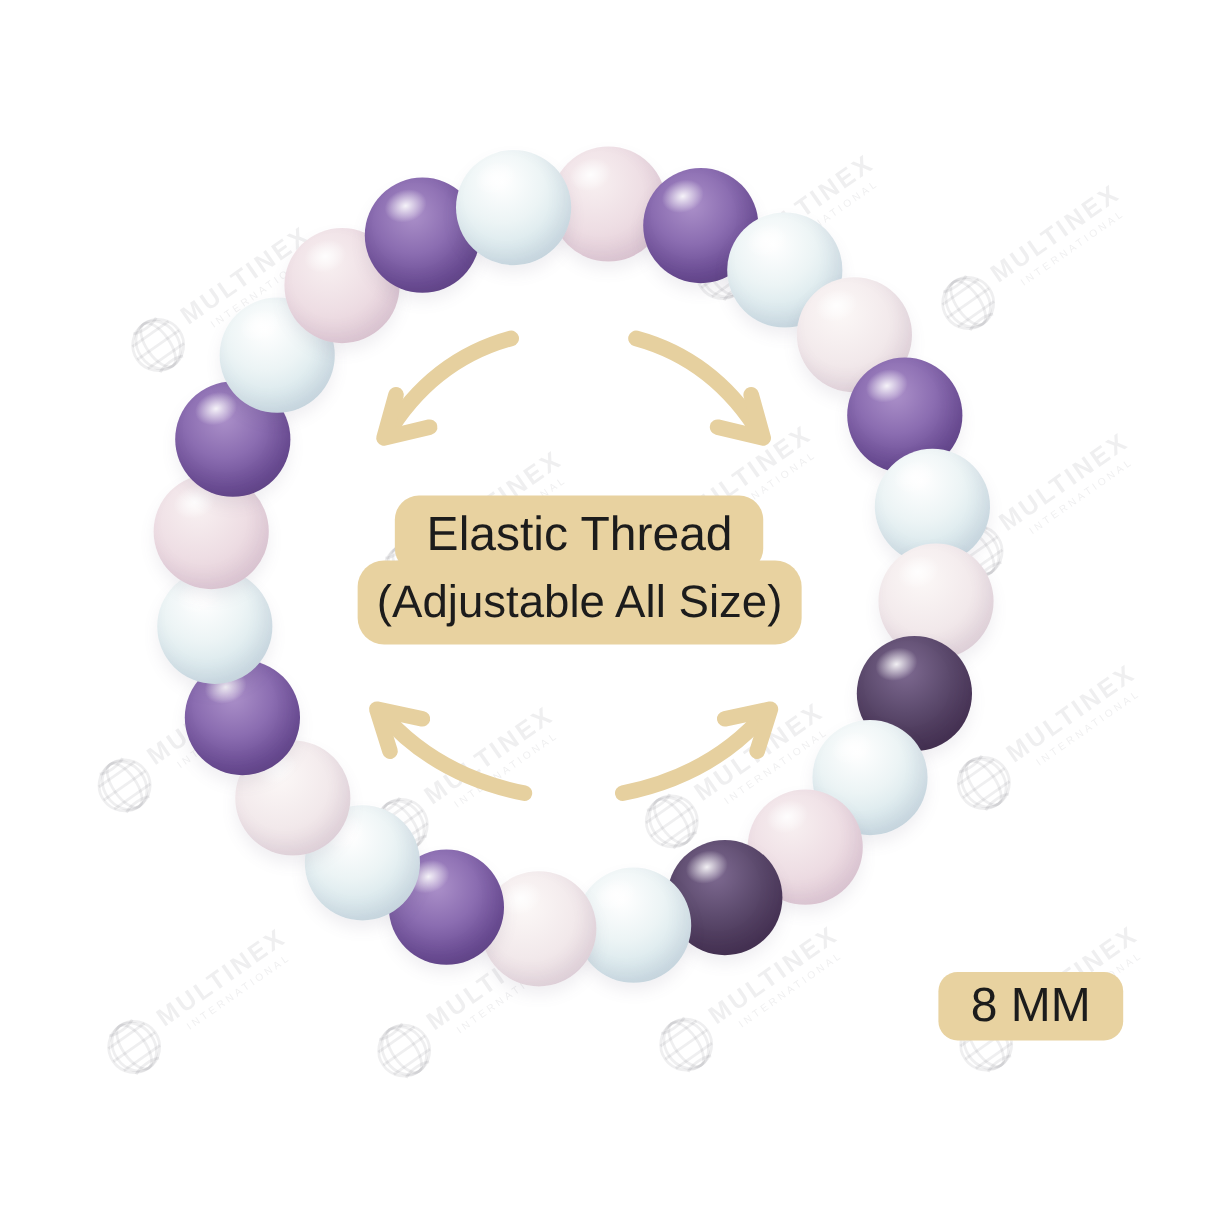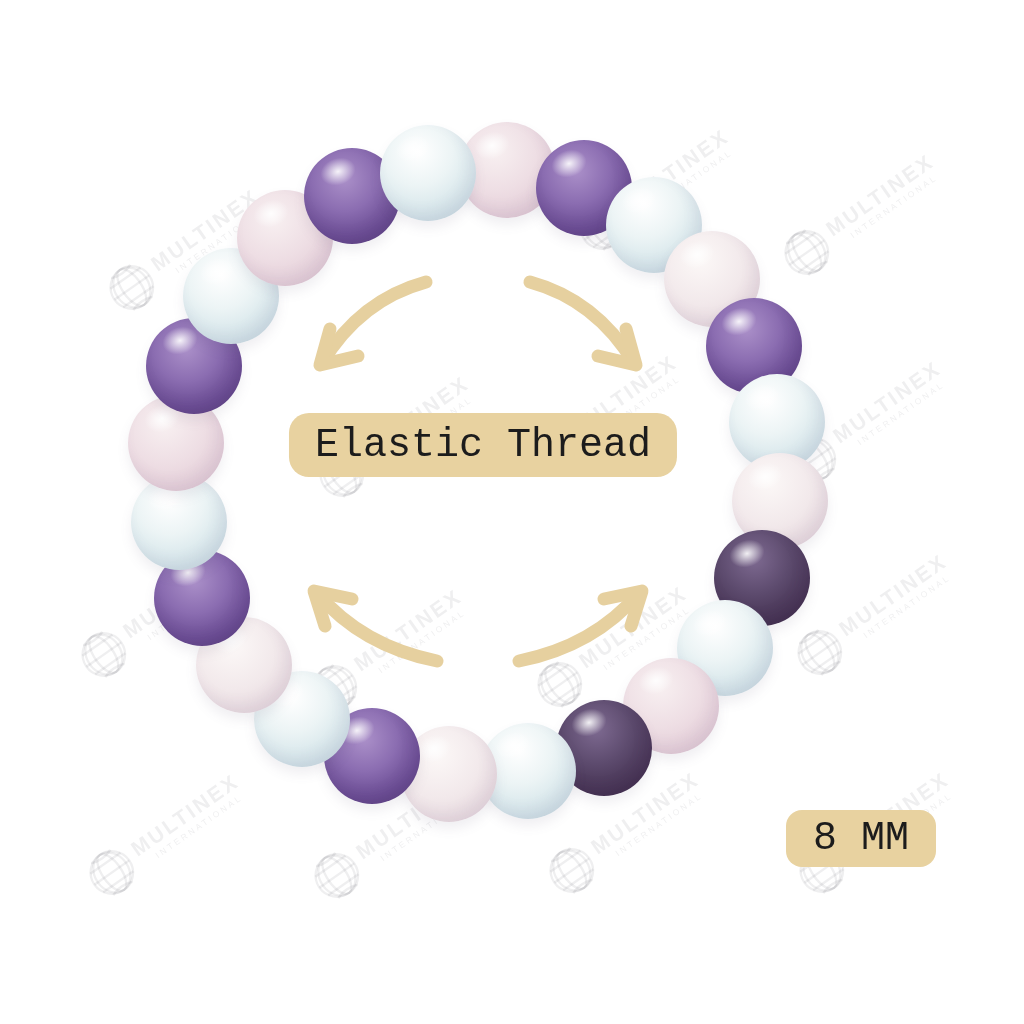--- a/index.html
+++ b/index.html
@@ -39,21 +39,20 @@
   #arrow-layer{position:absolute;left:0;top:0;z-index:3;pointer-events:none;}
   .arrow-stroke{fill:none;stroke:#e6d09f;stroke-width:13;stroke-linecap:round;stroke-linejoin:round;}
   
   #center-label{
     position:absolute;left:483px;top:413px;transform:translateX(-50%);
     display:flex;flex-direction:column;align-items:center;z-index:4;
   }
   .pill{
     background:#e8d2a0;color:#1c1c1c;display:flex;align-items:center;justify-content:center;
     white-space:nowrap;
-    font-family:Liberation Mono, monospace;
   }
   #center-line1{height:64px;padding:0 26px;border-radius:20px;font-size:40px;}
   #center-line2{height:70px;padding:0 16px;border-radius:22px;font-size:38px;margin-top:-10px;}
   
   #size-label{
     position:absolute;right:88px;top:810px;
     display:flex;flex-direction:column;align-items:flex-end;z-index:4;gap:14px;
   }
   #size-line1{height:57px;padding:0 27px;border-radius:16px;font-size:40px;}
   #size-line2{height:68px;padding:0 22px;border-radius:18px;font-size:40px;margin-top:-2px;}
@@ -244,17 +243,18 @@
     <path class="arrow-stroke" d="M 325 626 L 314 591 L 352 599"></path>
   </g>
   <g>
     <path class="arrow-stroke" d="M 519 661 Q 594 646 639 593"></path>
     <path class="arrow-stroke" d="M 631 626 L 642 591 L 604 599"></path>
   </g>
 </svg>
 
 <div id="center-label">
   <div class="pill" id="center-line1">Elastic Thread</div>
+  <div class="pill" id="center-line2">(Adjustable All Size)</div>
 </div>
 
 <div id="size-label">
   <div class="pill" id="size-line1">8 MM</div>
 </div>
 
 </body></html>

